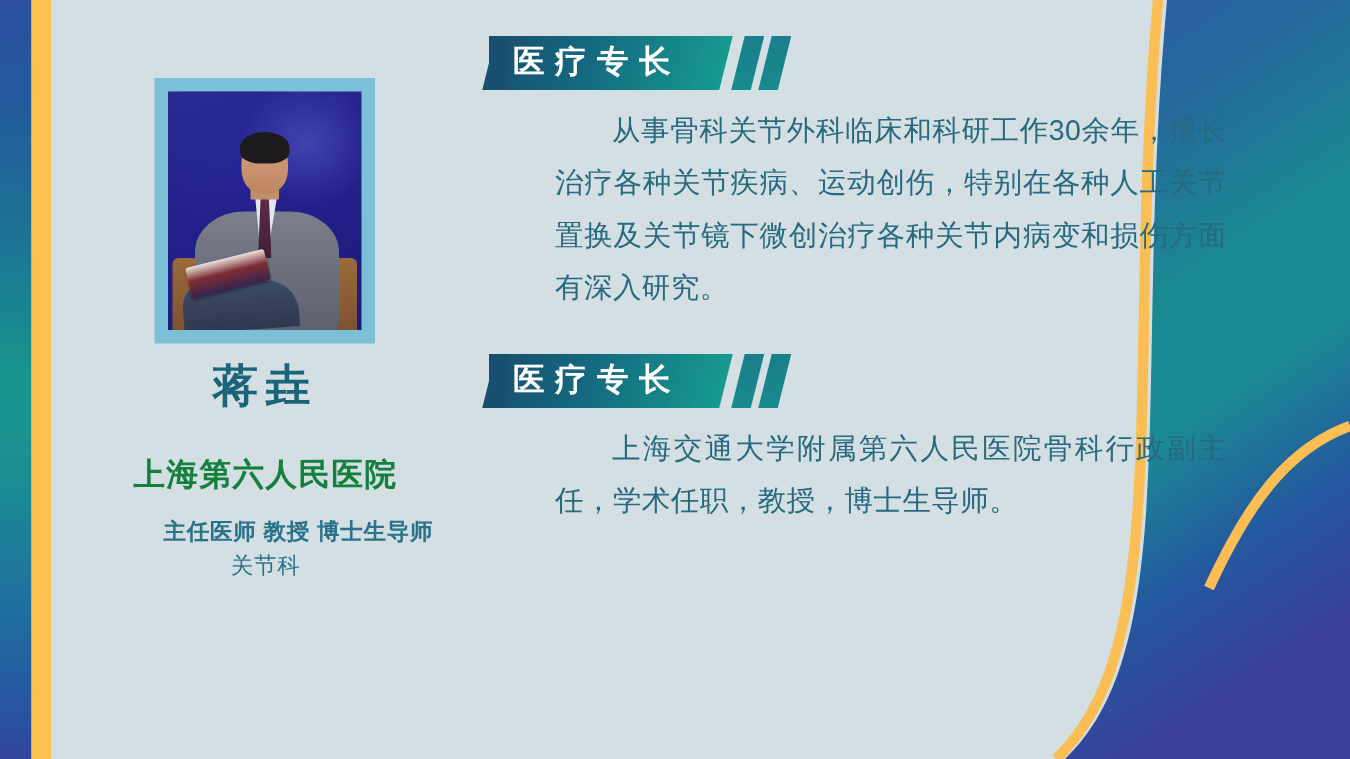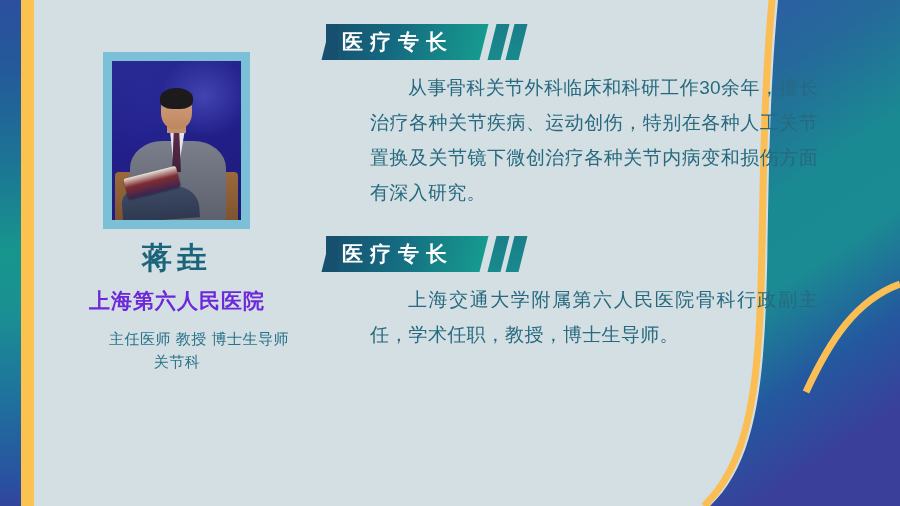--- a/index.html
+++ b/index.html
@@ -91,25 +91,25 @@
     background:#1c1a1c; border-radius:50% 50% 38% 38%;
   }
 
   
   .name-block { position:absolute; left:34px; top:240px; width:286px; text-align:center; }
   .doc-name {
     font-size:30px; font-weight:bold; color:#1b6479;
     letter-spacing:5px; line-height:1.22;
   }
   .doc-hospital {
-    margin-top:11px; font-size:21px; font-weight:bold; color:#6d28d9;
+    margin-top:27px; font-size:21px; font-weight:bold; color:#15803d;
     letter-spacing:1px; line-height:1.25;
   }
   .doc-titles {
-    margin-top:13px; font-size:15px; font-weight:normal; color:#2a7289;
+    margin-top:13px; font-size:15px; font-weight:bold; color:#2a7289;
     letter-spacing:.5px; line-height:1.55;padding-left:44px;
   }
   .doc-dept {
     font-size:15px; font-weight:normal; color:#2a7289;
     letter-spacing:.5px; line-height:1.55;
   }
 
   
   .content { position:absolute; left:326px; top:0; width:500px; height:378px; }
 

